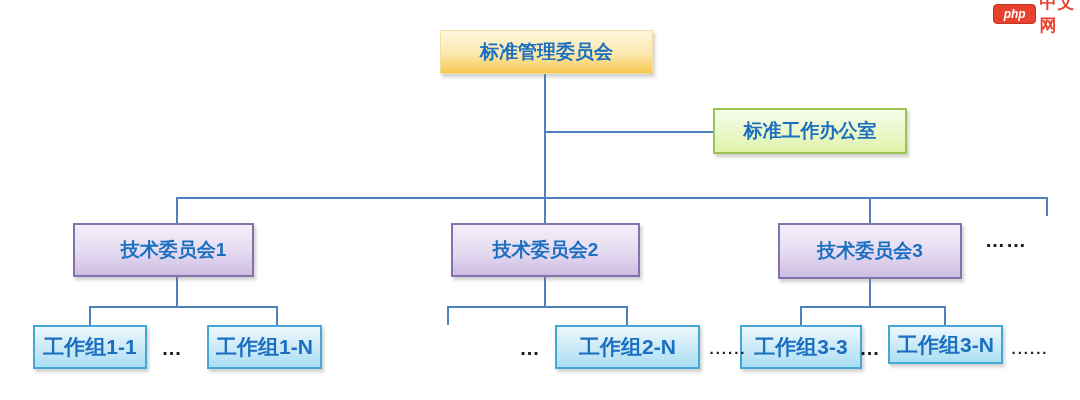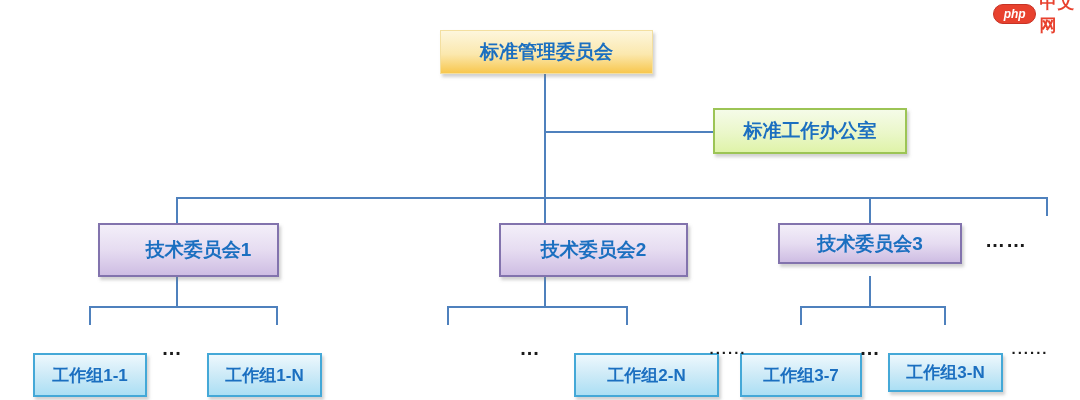--- a/index.html
+++ b/index.html
@@ -20,36 +20,36 @@
   .node-office{
     background:linear-gradient(180deg,#f5fbe8 0%,#eaf7c9 55%,#dff3a9 100%);
     border:2px solid #9cc455;font-size:19px;
   }
   .node-committee{
     background:linear-gradient(180deg,#f3eff9 0%,#e6dcf1 50%,#cebde3 100%);
     border:2px solid #8273ad;font-size:19px;
   }
   .node-workgroup{
     background:linear-gradient(180deg,#edf8fd 0%,#cdeaf7 50%,#abdff4 100%);
-    border:2px solid #44a8d7;font-size:17px;margin-top:28px;
+    border:2px solid #44a8d7;font-size:21px;
   }
   .line{position:absolute;background:#4f81bd;}
   .dots{
     position:absolute;display:flex;align-items:center;justify-content:center;
     color:#1a1a1a;font-weight:bold;font-size:20px;letter-spacing:1px;white-space:nowrap;
   }
   .dots-wide{font-size:15px;letter-spacing:2px;}
   .dots-committee{font-size:20px;letter-spacing:1px;}
   #logo{
     position:absolute;left:993px;top:4px;height:20px;
     display:flex;align-items:center;gap:3px;
   }
   #logo .badge{
     display:flex;align-items:center;justify-content:center;
-    width:55px;height:18px;border-radius:10px;
+    width:55px;height:18px;border-radius:4px;
     background:#e8412e;border:1px solid #c73325;
     color:#ffffff;font-style:italic;font-weight:bold;font-size:12px;
   }
   #logo .site{
     color:#e8412e;font-weight:bold;font-size:17px;letter-spacing:1px;
   }
 </style>
 </head>
 <body>
 
@@ -75,28 +75,28 @@
 
   <div class="line" style="left:869px;top:276px;width:2px;height:32px;"></div>
   <div class="line" style="left:800px;top:306px;width:146px;height:2px;"></div>
   <div class="line" style="left:800px;top:306px;width:2px;height:19px;"></div>
   <div class="line" style="left:944px;top:306px;width:2px;height:19px;"></div>
 
   <div class="node node-root" style="left:440px;top:30px;width:213px;height:44px;">标准管理委员会</div>
 
   <div class="node node-office" style="left:713px;top:108px;width:194px;height:46px;">标准工作办公室</div>
 
-  <div class="node node-committee" style="left:98px;top:223px;width:181px;height:54px;padding-left:20px;">技术委员会1</div>
-  <div class="node node-committee" style="left:451px;top:223px;width:189px;height:54px;margin-left:48px;">技术委员会2</div>
-  <div class="node node-committee" style="left:778px;top:223px;width:184px;height:41px;">技术委员会3</div>
+  <div class="node node-committee" style="left:73px;top:223px;width:181px;height:54px;padding-left:20px;">技术委员会1</div>
+  <div class="node node-committee" style="left:451px;top:223px;width:189px;height:54px;">技术委员会2</div>
+  <div class="node node-committee" style="left:778px;top:223px;width:184px;height:56px;">技术委员会3</div>
 
   <div class="node node-workgroup" style="left:33px;top:325px;width:114px;height:44px;">工作组1-1</div>
   <div class="node node-workgroup" style="left:207px;top:325px;width:115px;height:44px;">工作组1-N</div>
-  <div class="node node-workgroup" style="left:574px;top:325px;width:145px;height:44px;">工作组2-N</div>
-  <div class="node node-workgroup" style="left:740px;top:325px;width:122px;height:44px;">工作组3-7</div>
+  <div class="node node-workgroup" style="left:555px;top:325px;width:145px;height:44px;">工作组2-N</div>
+  <div class="node node-workgroup" style="left:740px;top:325px;width:122px;height:44px;">工作组3-3</div>
   <div class="node node-workgroup" style="left:888px;top:325px;width:115px;height:39px;">工作组3-N</div>
 
   <div class="dots dots-committee" style="left:975px;top:224px;width:62px;height:32px;">……</div>
 
   <div class="dots" style="left:152px;top:334px;width:40px;height:28px;">...</div>
   <div class="dots" style="left:510px;top:334px;width:40px;height:28px;">...</div>
   <div class="dots dots-wide" style="left:700px;top:334px;width:56px;height:28px;">......</div>
   <div class="dots" style="left:850px;top:334px;width:40px;height:28px;">...</div>
   <div class="dots dots-wide" style="left:1002px;top:334px;width:56px;height:28px;">......</div>
 

